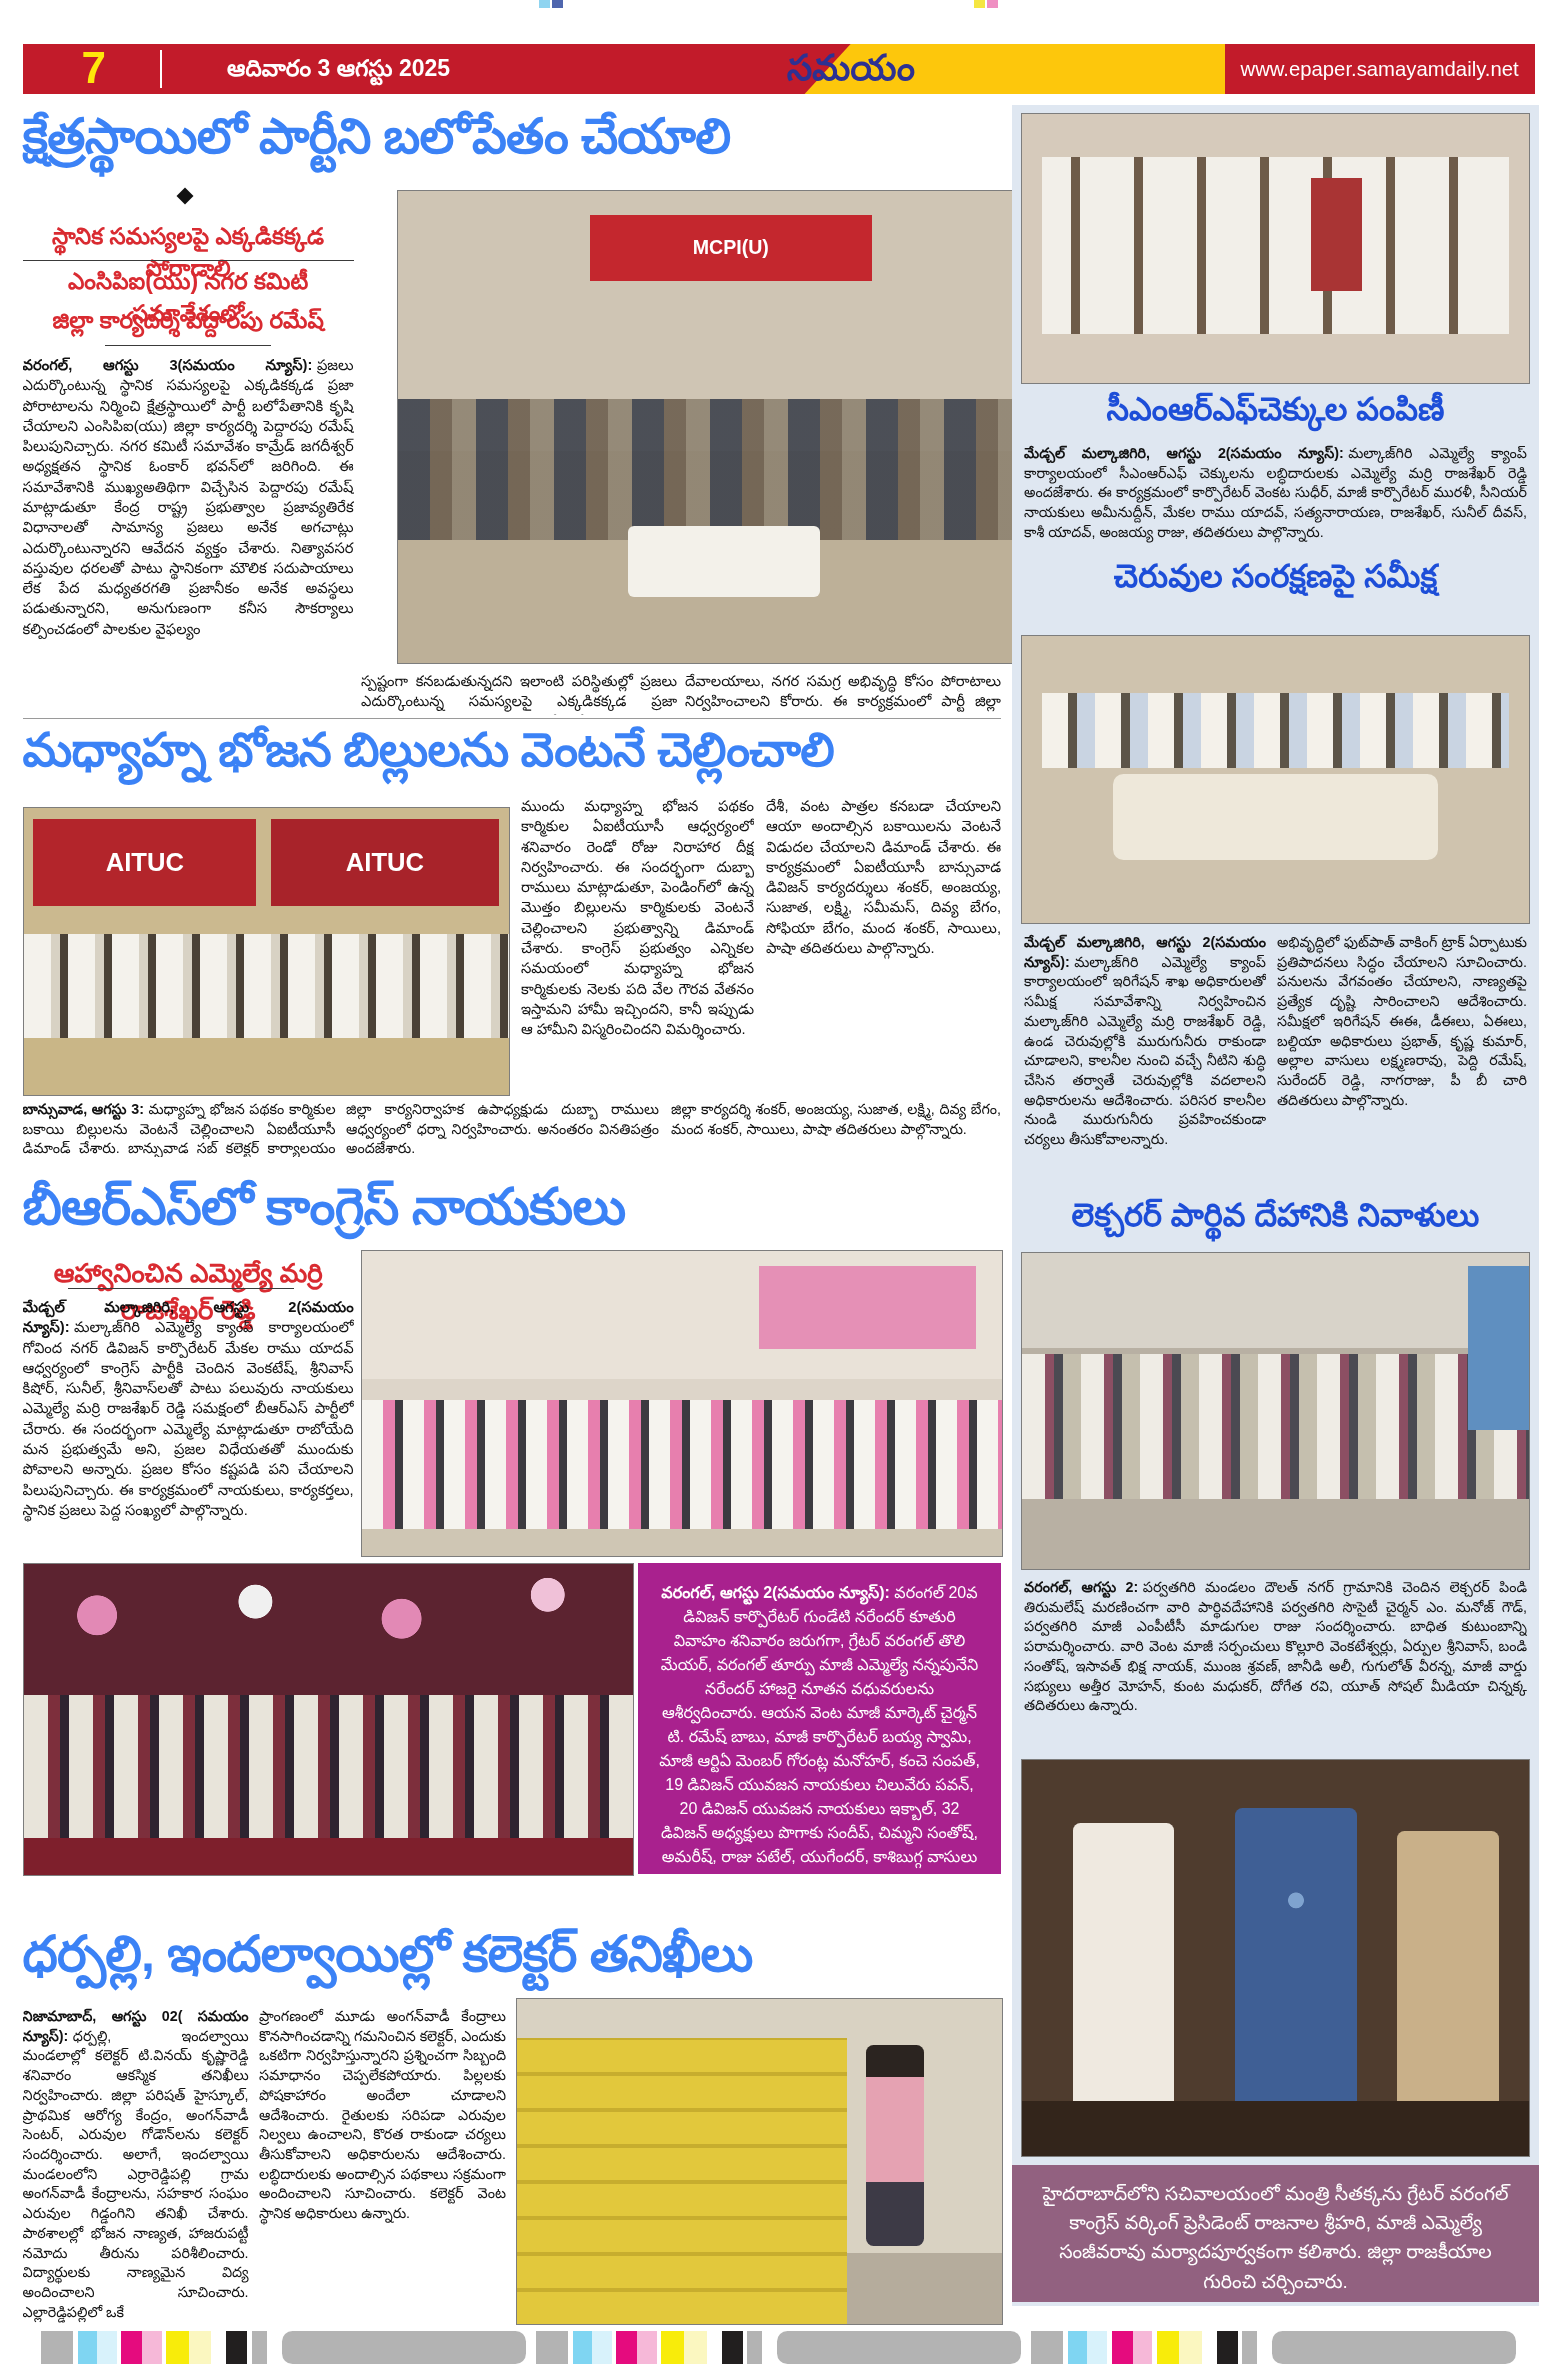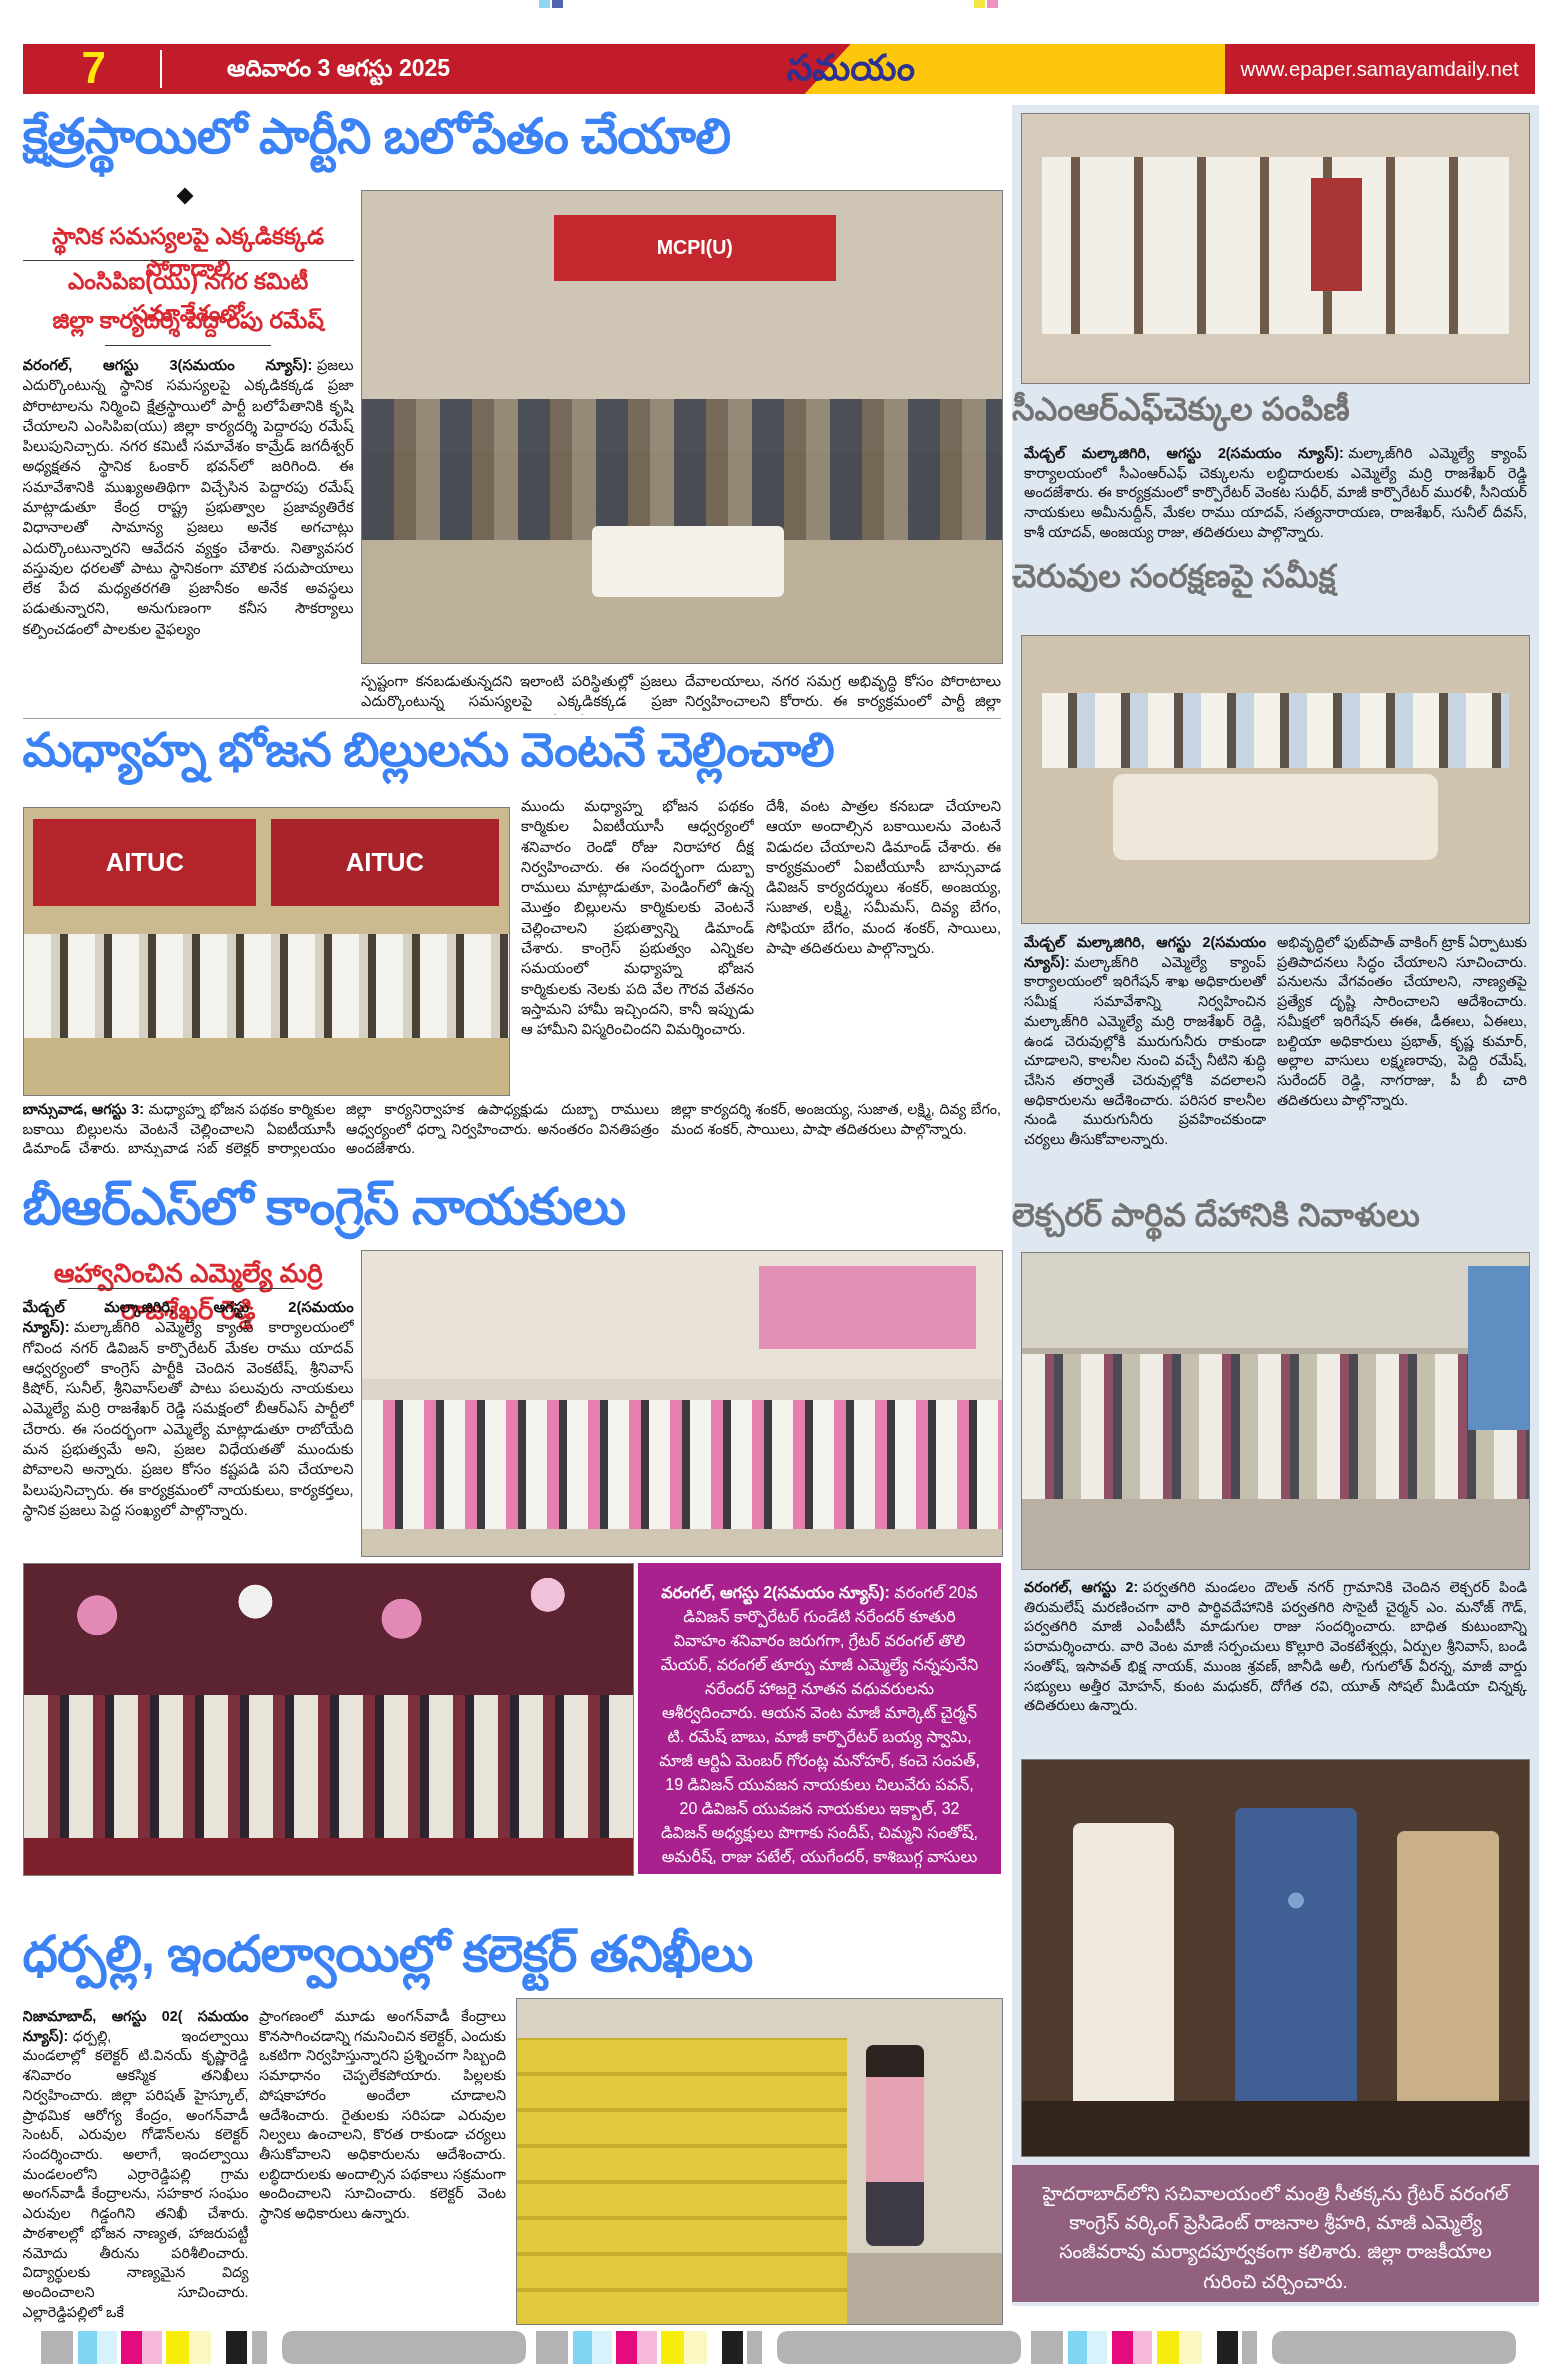--- a/index.html
+++ b/index.html
@@ -19,21 +19,21 @@
   
   .headline{font-weight:800;color:#3b82f6;letter-spacing:-0.8px;line-height:1.05;}
   .subhead-red{color:#d92b31;font-weight:700;text-align:center;}
   .body-txt{font-size:14.7px;line-height:1.38;text-align:justify;overflow:hidden;}
   .lead{font-weight:800;margin-right:4.5px;}
   .hr{background:#3a3a3a;height:1.5px;}
   .hr-light{background:#9a9a9a;height:0.8px;}
   
   .photo{position:absolute;overflow:hidden;border:0.8px solid #7d7d7d;}
   .ph-child{position:absolute;}
-  .ph-mcpi{background:linear-gradient(#cfc5b4 0 55%,#bdb098 55% 100%);}
+  .ph-mcpi{background:linear-gradient(#cfc5b4 0 55%,#bdb098 55% 100%);margin-left:36px;}
   .ph-mcpi .banner{left:30%;top:5%;width:44%;height:14%;background:#c4272e;color:#fff;font-weight:800;
        display:flex;align-items:center;justify-content:center;font-size:19.6px;}
   .ph-mcpi .people{left:0;bottom:26%;width:100%;height:30%;
        background:repeating-linear-gradient(90deg,#3a3f4a 0 32px,#6b5d4d 32px 54px,#8d8270 54px 78px);opacity:.88;}
   .ph-mcpi .table{left:36%;bottom:14%;width:30%;height:15%;background:#f3f1ea;border-radius:6px;}
   .ph-aituc{background:linear-gradient(#cbb98f 0 62%,#c9b687 62% 100%);}
   .ph-aituc .bn1{left:2%;top:4%;width:46%;height:30%;background:#b3252b;color:#fff;font-weight:800;font-size:25.6px;
        display:flex;align-items:center;justify-content:center;}
   .ph-aituc .bn2{right:2%;top:4%;width:47%;height:30%;background:#a8232a;color:#fff;font-weight:800;font-size:25.6px;
        display:flex;align-items:center;justify-content:center;}
@@ -72,21 +72,21 @@
        background:repeating-linear-gradient(90deg,#efece5 0 22.6px,#8c4f63 22.6px 32px,#4b4a52 32px 41px,#c5bfae 41px 59px);}
   .ph-lect .door{right:0;top:4%;width:12%;height:52%;background:#5f8fc0;}
   .ph-min{background:#4f3c2e;}
   .ph-min .p1{left:10%;top:16%;width:20%;height:72%;background:#efe9e0;border-radius:7.5px;}
   .ph-min .p2{left:42%;top:12%;width:24%;height:78%;background:#3f5f95;border-radius:7.5px;
        background-image:radial-gradient(circle at 50% 30%,#7fa3cf 0 7.5px,rgba(0,0,0,0) 8.3px);}
   .ph-min .p3{right:6%;top:18%;width:20%;height:72%;background:#c9b089;border-radius:7.5px;}
   .ph-min .desk{left:0;bottom:0;width:100%;height:14%;background:#33251b;}
   
   #right-col{position:absolute;left:1012px;top:105px;width:527px;height:2201px;background:#dfe7f1;}
-  .r-head{position:absolute;left:0;width:100%;font-weight:800;font-size:32px;color:#737373;}
+  .r-head{position:absolute;left:0;width:100%;text-align:center;font-weight:800;font-size:32px;color:#1d4ed8;}
   
   #wedding-box{position:absolute;left:638px;top:1563px;width:363px;height:311px;background:#a9218e;color:#fff;
        padding:18px 19.6px;box-sizing:border-box;text-align:center;font-size:16px;line-height:1.5;overflow:hidden;}
   #minister-box{position:absolute;left:0;width:527px;height:137px;background:#926180;color:#fff;
        padding:13.5px 19.6px;box-sizing:border-box;text-align:center;font-size:19px;line-height:1.55;overflow:hidden;}
   #minister-byline{display:block;text-align:right;font-weight:700;margin-top:4.5px;}
   
   #ornament{position:absolute;left:179px;top:190px;width:12px;height:12px;background:#111;transform:rotate(45deg);}
   
   #calibration{position:absolute;left:41px;top:2331px;width:1475px;height:33px;display:flex;gap:10.5px;}

